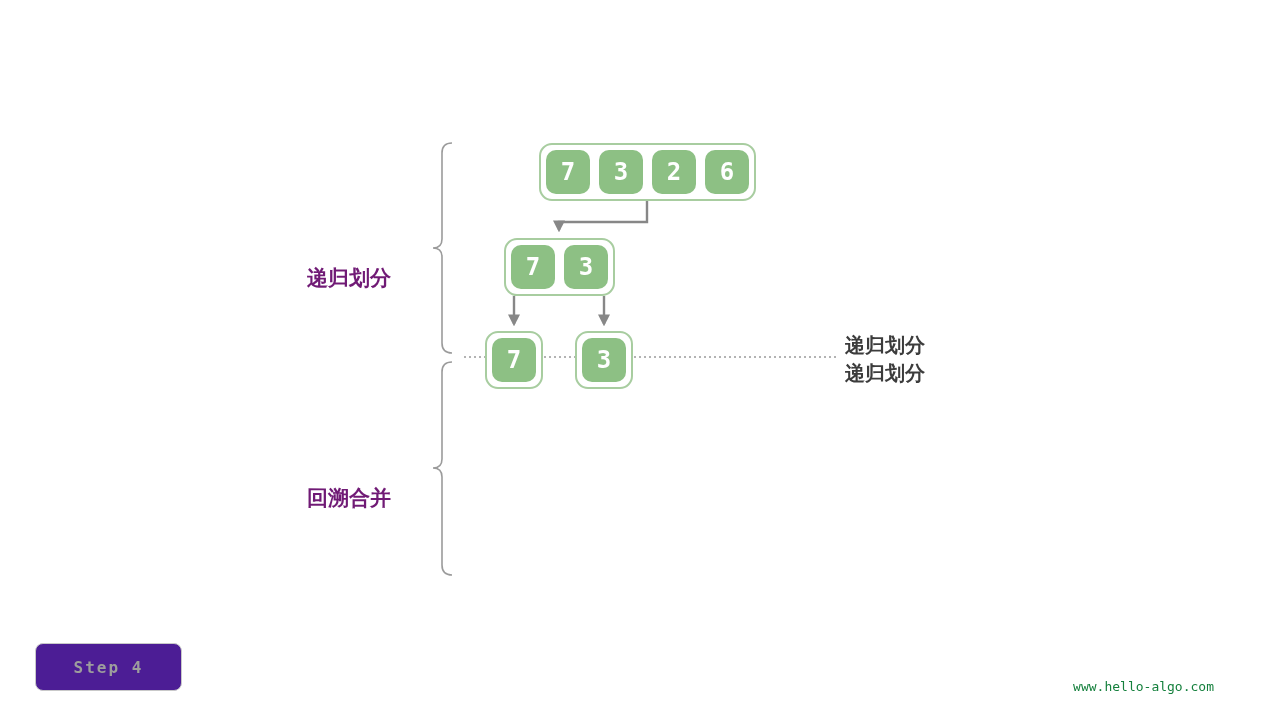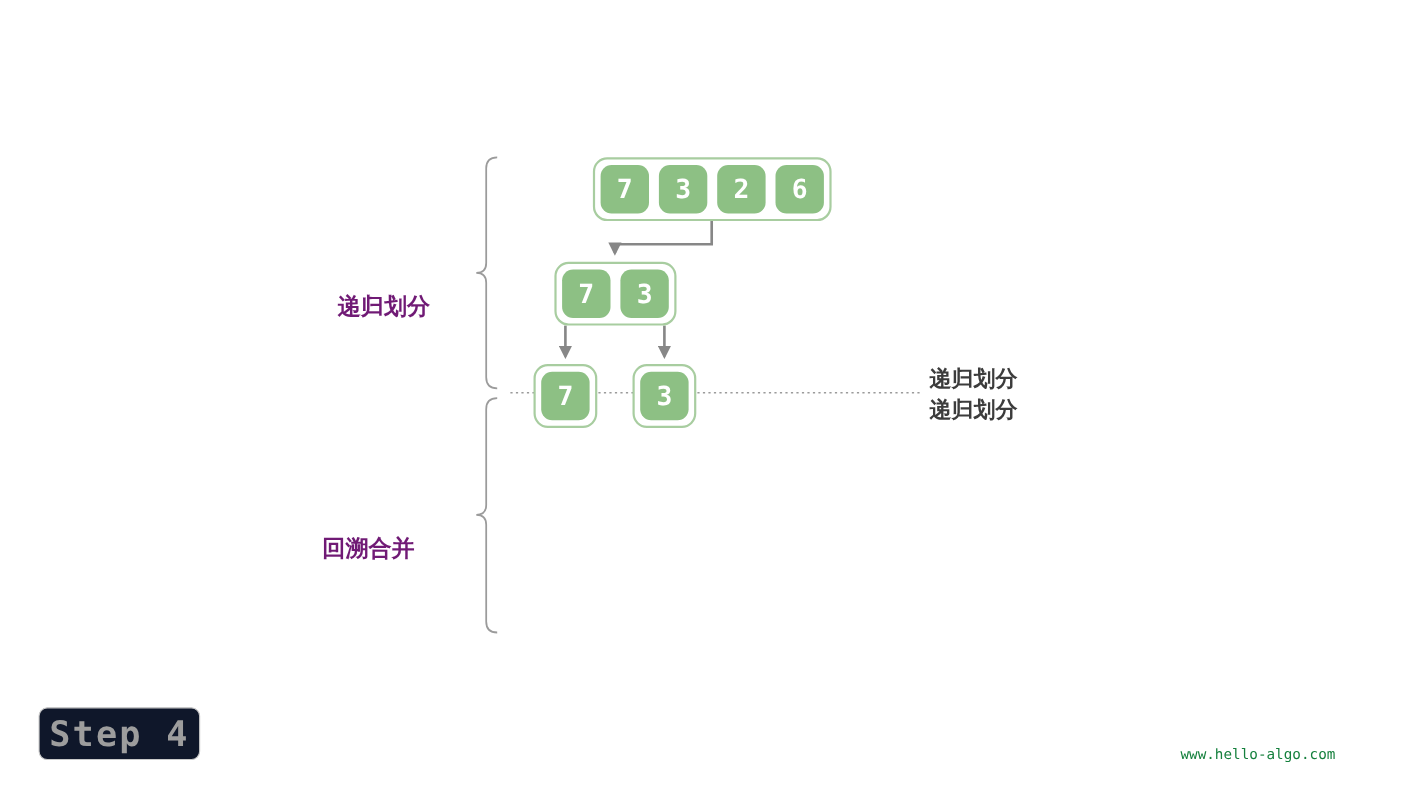--- a/index.html
+++ b/index.html
@@ -54,46 +54,46 @@
   .side-label {
     position: absolute;
     font-size: 21px;
     font-weight: bold;
     color: #701a75;
     z-index: 2;
     white-space: nowrap;
     margin-top: 28px;
   }
   .label-divide { left: 307px; top: 236px; }
-  .label-merge  { left: 293px; top: 456px; }
+  .label-merge  { left: 307px; top: 456px; }
   .termination-note {
     position: absolute;
     left: 845px;
     top: 331px;
     font-size: 20px;
     font-weight: bold;
     color: #3c3c3c;
     line-height: 28px;
     z-index: 2;
     white-space: nowrap;
   }
   .step-badge {
     position: absolute;
     left: 35px;
     top: 643px;
     width: 145px;
     height: 46px;
     border: 1px solid #c9c9c9;
     border-radius: 8px;
-    background: #0f172a;
+    background: #4c1d95;
     display: flex;
     align-items: center;
     justify-content: center;
     font-family: "DejaVu Sans Mono", monospace;
-    font-size: 32px;
+    font-size: 16px;
     font-weight: bold;
     color: #9d9d9d;
     letter-spacing: 2px;
     z-index: 2;
   }
   .watermark {
     position: absolute;
     right: 66px;
     top: 679px;
     font-family: "DejaVu Sans Mono", monospace;

